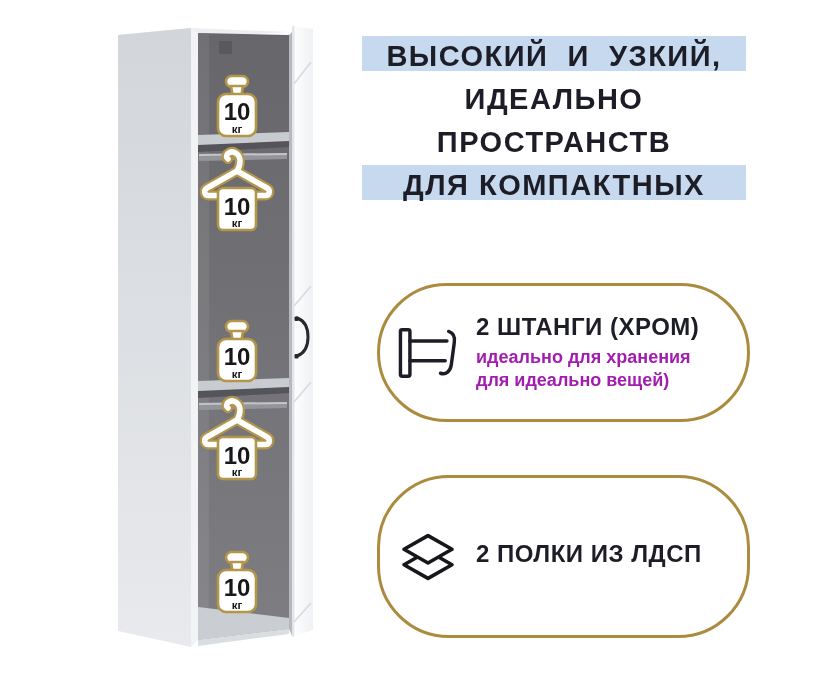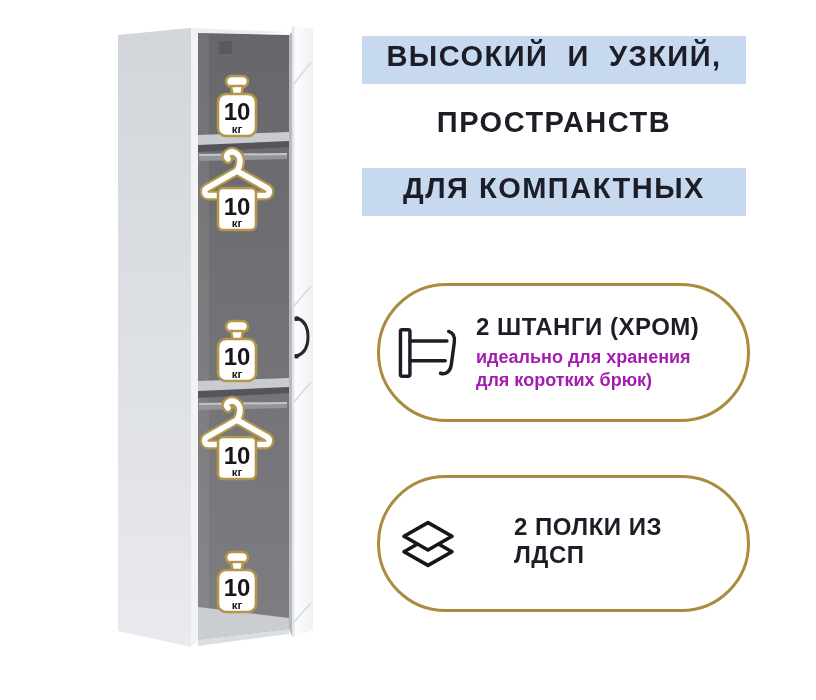--- a/index.html
+++ b/index.html
@@ -9,30 +9,30 @@
   }
   .wardrobe-svg{position:absolute;left:0;top:0;}
   svg text{font-family:"Liberation Sans",sans-serif;}
   .icon-num{font-size:24px;font-weight:700;fill:#17171b;}
   .icon-unit{font-size:11.5px;font-weight:700;fill:#17171b;}
 
   .headline{
     position:absolute;left:362px;top:36px;width:384px;
     color:#1d1d27;font-weight:700;font-size:29px;letter-spacing:1.5px;text-align:center;
   }
-  .headline-line{white-space:pre;line-height:41px;height:48px;margin-bottom:18px;}
+  .headline-line{white-space:pre;line-height:41px;height:35px;margin-bottom:8px;}
   .headline-line.hl{background:#c7d9ee;}
 
   .badge{
     position:absolute;left:377px;width:373px;box-sizing:border-box;
     border:3.5px solid #ab8c3f;border-radius:72px;background:#ffffff;
     display:flex;align-items:center;
   }
   .badge-1{top:283px;height:139px;}
-  .badge-2{top:475px;height:137px;gap:38px;}
+  .badge-2{top:475px;height:163px;}
   .badge-icon{flex:0 0 96px;display:flex;justify-content:center;align-items:center;}
   .badge-text{flex:1;padding-right:32px;}
   .badge-title{font-size:24px;font-weight:700;color:#1d1d27;letter-spacing:0.5px;margin-bottom:5px;}
   .badge-desc{font-size:18px;font-weight:600;color:#a21caf;line-height:23px;}
 </style>
 </head>
 <body>
 
 <div class="canvas">
 
@@ -125,40 +125,41 @@
 
     <g transform="translate(237,588)">
       <use href="#weightShape" xlink:href="#weightShape"></use>
       <text class="icon-num" text-anchor="middle" x="0" y="8">10</text>
       <text class="icon-unit" text-anchor="middle" x="0" y="21">кг</text>
     </g>
   </svg>
 
   <div class="headline">
     <div class="headline-line hl">ВЫСОКИЙ  И  УЗКИЙ,</div>
+    <div class="headline-line">ИДЕАЛЬНО</div>
     <div class="headline-line">ПРОСТРАНСТВ</div>
     <div class="headline-line hl">ДЛЯ КОМПАКТНЫХ</div>
   </div>
 
   <div class="badge badge-1">
     <div class="badge-icon">
       <svg width="62" height="54" viewBox="0 0 72 62" xmlns="http://www.w3.org/2000/svg">
         <g fill="none" stroke="#1d1d27" stroke-width="4" stroke-linecap="round" stroke-linejoin="round">
           <rect x="4" y="4" width="11" height="54" rx="2"></rect>
           <path d="M 15,17 H 58"></path>
           <path d="M 15,40 H 56"></path>
           <path d="M 60,6 C 66,8 67.5,13 66.5,19 L 63,45 C 62,52 57,56.5 50.5,54.5"></path>
         </g>
       </svg>
     </div>
     <div class="badge-text">
       <div class="badge-title">2 ШТАНГИ (ХРОМ)</div>
       <div class="badge-desc">
         <div>идеально для хранения</div>
-        <div>для коротких брюк)</div>
+        <div>для идеально вещей)</div>
       </div>
     </div>
   </div>
 
   <div class="badge badge-2">
     <div class="badge-icon">
       <svg width="60" height="50" viewBox="0 0 70 58" xmlns="http://www.w3.org/2000/svg">
         <g stroke="#17171b" stroke-width="4.2" stroke-linejoin="round">
           <polygon points="35,22 63,38 35,54 7,38" fill="none"></polygon>
           <polygon points="35,4 63,20 35,36 7,20" fill="#ffffff"></polygon>

